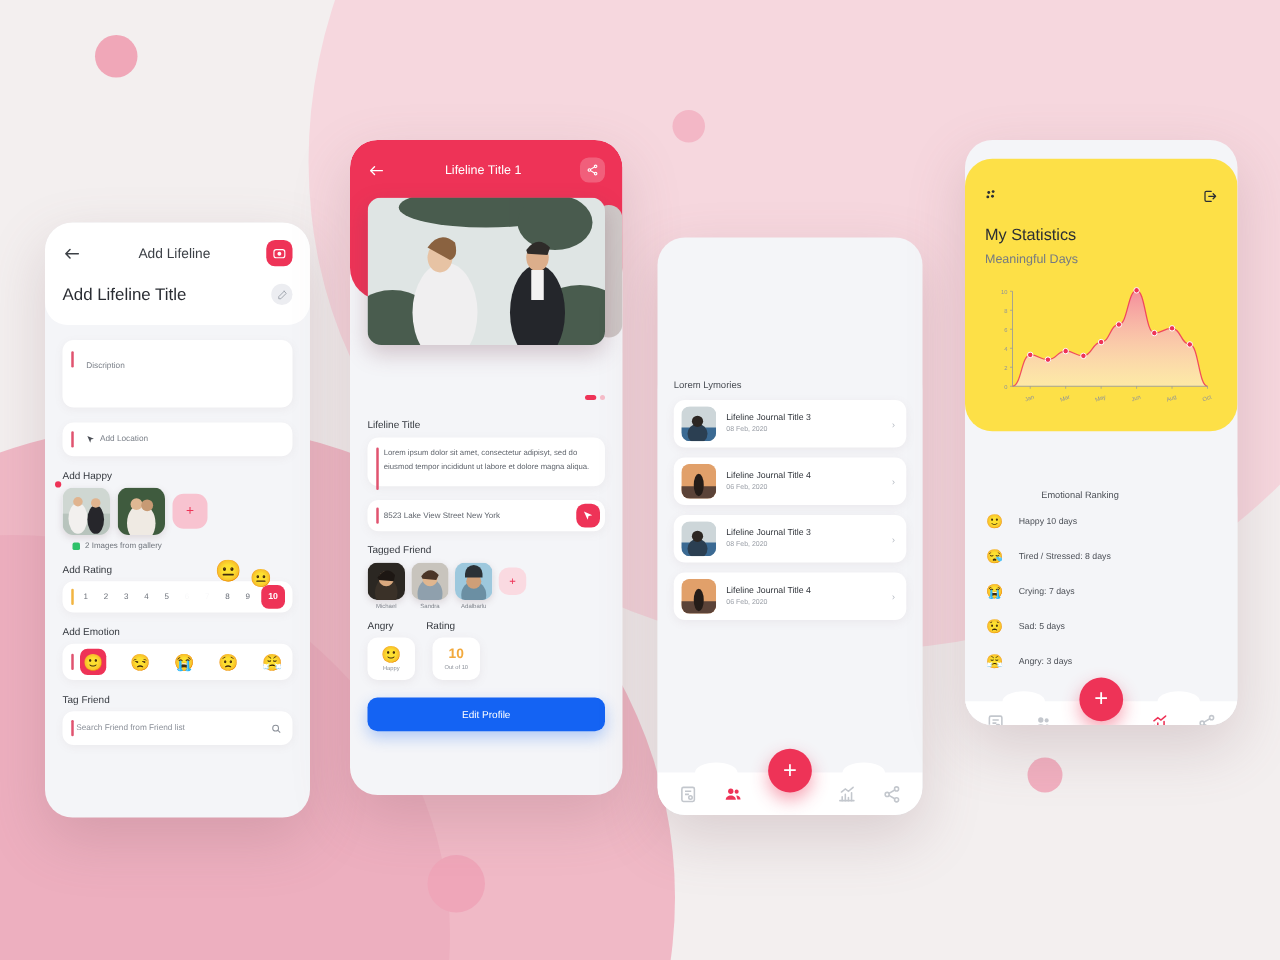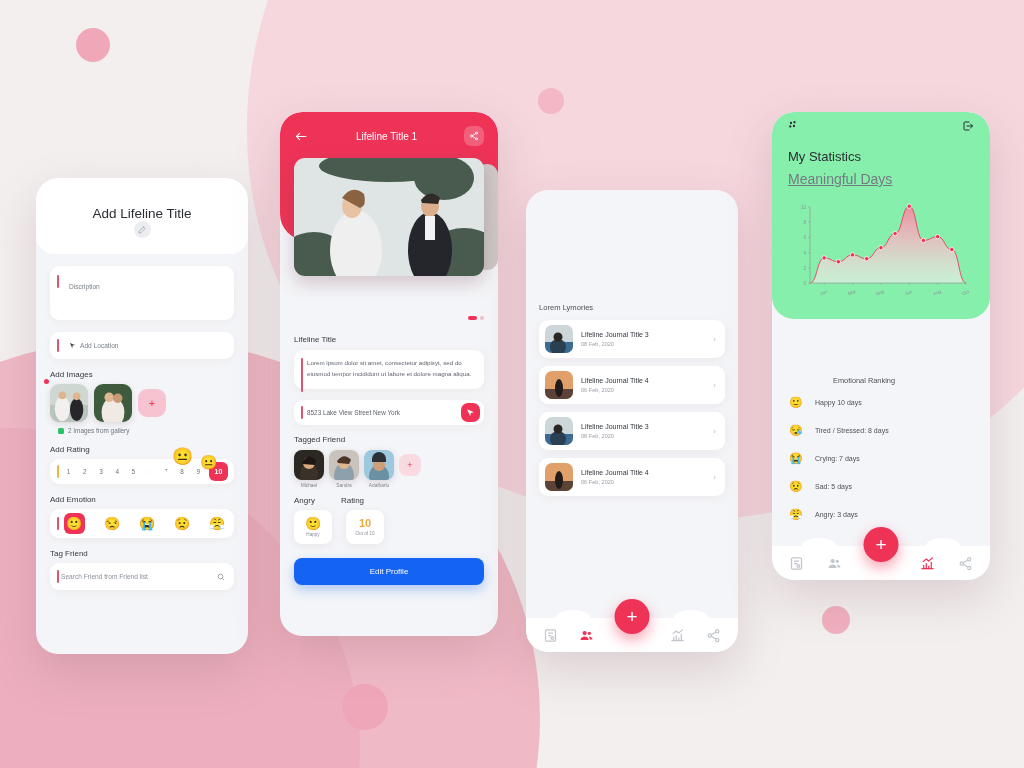--- a/index.html
+++ b/index.html
@@ -44,21 +44,21 @@
 
   .scr { position: relative; width: 100%; height: 100%; }
 
   
   .p1-head { background:#ffffff; border-radius:22px 22px 18px 18px; padding:14px 14px 16px; }
   .p1-topbar { display:flex; align-items:center; justify-content:space-between; }
   .p1-title { font-size:11px; color:#3c4046; font-weight:400; }
   .icon-btn-red { width:21px; height:21px; border-radius:7px; background:#ee3357;
                   display:flex; align-items:center; justify-content:center; }
   .back-arrow { width:16px; height:16px; color:#3c4046; }
-  .p1-titlerow { display:flex; align-items:center; justify-content:space-between; margin-top:14px;flex-direction:column; }
+  .p1-titlerow { display:flex; align-items:center; justify-content:space-between; margin-top:14px; }
   .p1-bigtitle { font-size:13.5px; color:#2a2d33; }
   .pencil-chip { width:17px; height:17px; border-radius:50%; background:#ecedf1;
                  display:flex; align-items:center; justify-content:center; }
   .p1-body { padding:12px 14px 0; }
   .field-card { background:#fff; border-radius:9px; padding:9px 10px; position:relative;
                 box-shadow:0 2px 7px rgba(140,110,120,.07); }
   .vbar { position:absolute; left:7px; top:9px; width:2px; height:13px; background:#e0536f; border-radius:2px; }
   .vbar-amber { background:#f2b441; }
   .field-label { font-size:6.6px; color:#7b8089; margin-left:9px; }
   .desc-card { height:54px; }
@@ -169,24 +169,24 @@
   .nav-items { position:absolute; left:0; right:0; bottom:0; height:34px; display:flex;
                align-items:center; justify-content:space-around; padding:0 6px; }
   .nav-ic { width:15px; height:15px; color:#c3c7cd; }
   .nav-ic.act { color:#ee3357; }
   .nav-spacer { width:34px; }
   .fab { position:absolute; left:50%; transform:translateX(-50%); bottom:18px; width:35px; height:35px;
          border-radius:50%; background:#ee3357; display:flex; align-items:center; justify-content:center;
          color:#fff; font-size:19px; font-weight:300; box-shadow:0 6px 14px rgba(238,51,87,.45); }
 
   
-  .p4-top { background:#86efac; border-radius:22px 22px 22px 22px; padding:8px 16px 14px; }
+  .p4-top { background:#fde047; border-radius:22px 22px 22px 22px; padding:24px 16px 14px;margin-top:15px; }
   .p4-iconrow { display:flex; align-items:center; justify-content:space-between; }
   .p4-h1 { font-size:13px; color:#2b2e34; margin-top:17px; }
-  .p4-h2 { font-size:14px; color:#757a82; margin-top:7px;text-decoration:underline; }
+  .p4-h2 { font-size:10px; color:#757a82; margin-top:7px; }
   .chart-box { margin-top:14px; height:104px; position:relative; }
   .p4-sheet { position:absolute; left:0; right:0; top:252px; bottom:0; background:#f4f5f8;
               border-radius:20px 20px 22px 22px; padding:12px 16px 0; }
   .p4-sec { font-size:7.4px; color:#4c5057; margin-bottom:9px;padding-left:45px; }
   .er-row { display:flex; align-items:center; gap:11px; margin-bottom:12px; }
   .er-emo { width:16px; height:16px; border-radius:5px; display:flex; align-items:center;
             justify-content:center; font-size:11px; }
   .er-txt { font-size:7px; color:#4c5057; }
   svg { display:block; }
   .ph-img { position:absolute; inset:0; }
@@ -200,20 +200,34 @@
   <div class="bg-blob-bl"></div>
   <div class="bg-blob-bl2"></div>
   <div class="bg-circle c1"></div>
   <div class="bg-circle c2"></div>
   <div class="bg-circle c3"></div>
   <div class="bg-circle c4"></div>
 
   <div class="phone" id="phone1">
     <div class="scr">
       <div class="p1-head">
+        <div class="p1-topbar">
+          <span>
+            <svg class="back-arrow" viewBox="0 0 24 24" fill="none" stroke="#3c4046" stroke-width="1.8" stroke-linecap="round" stroke-linejoin="round">
+                <path d="M4 12h15M4 12l5-5M4 12l5 5"></path>
+              </svg>
+          </span>
+          <span class="p1-title">Add Lifeline</span>
+          <span class="icon-btn-red">
+            <svg width="11" height="11" viewBox="0 0 24 24" fill="none" stroke="#fff" stroke-width="2">
+                <rect x="2.5" y="6" width="19" height="14" rx="4"></rect>
+                <circle cx="12" cy="13" r="3.4" fill="#fff" stroke="none"></circle>
+              </svg>
+          </span>
+        </div>
         <div class="p1-titlerow">
           <span class="p1-bigtitle">Add Lifeline Title</span>
           <span class="pencil-chip">
             <svg width="8" height="8" viewBox="0 0 24 24" fill="none" stroke="#9aa0a8" stroke-width="2.2" stroke-linecap="round">
                 <path d="M16 3l5 5L8 21H3v-5L16 3z"></path>
               </svg>
           </span>
         </div>
       </div>
 
@@ -226,21 +240,21 @@
         <div class="field-card loc-card">
           <span class="vbar" style="top:7px"></span>
           <span style="margin-left:9px">
             <svg width="7" height="7" viewBox="0 0 24 24" fill="#4a4e55">
                 <path d="M3 3l18 7-8 2-2 9z"></path>
               </svg>
           </span>
           <span class="loc-text">Add Location</span>
         </div>
 
-        <div class="sec-label">Add Images</div>
+        <div class="sec-label">Add Happy</div>
         <div class="img-row">
           <span class="dot-red"></span>
           <div class="thumb">
             <svg class="ph-img" viewBox="0 0 40 40" preserveAspectRatio="xMidYMid slice">
               <rect width="40" height="40" fill="#cfd7d2"></rect>
                 <rect y="22" width="40" height="18" fill="#b8c4bd"></rect>
               <ellipse cx="13" cy="26" rx="8" ry="13" fill="#f2f0ee"></ellipse>
                 <ellipse cx="28" cy="27" rx="7" ry="12" fill="#26262b"></ellipse>
               <circle cx="13" cy="12" r="4" fill="#e0b48f"></circle>
                 <circle cx="28" cy="13" r="4" fill="#e0b48f"></circle>

